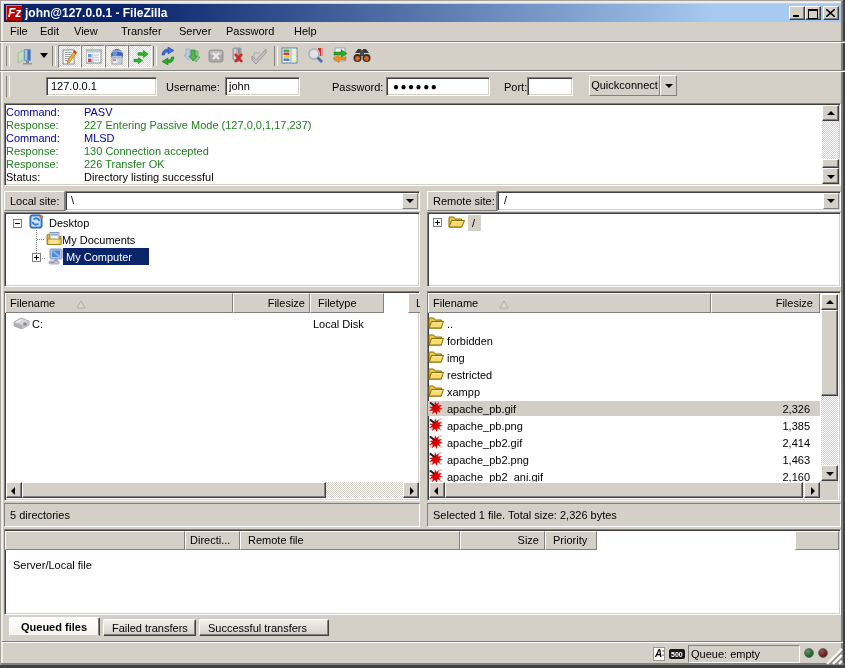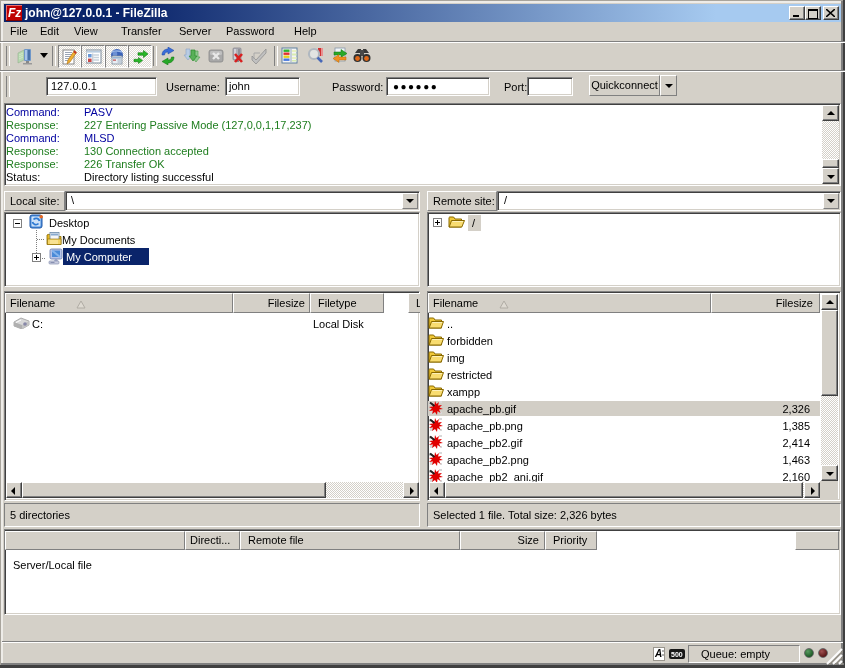--- a/index.html
+++ b/index.html
@@ -481,37 +481,48 @@
       </div>
     <div class="abs raisedsoft" style="left:456px;top:2px;width:85px;height:19px;box-sizing:border-box;">
         <span style="position:absolute;right:5px;top:2px;margin-left:27px;">Size</span>
       </div>
     <div class="abs raisedsoft" style="left:541px;top:2px;width:52px;height:19px;box-sizing:border-box;">
         <span style="position:absolute;left:7px;top:2px;">Priority</span>
       </div>
     <div class="abs raisedsoft" style="left:791px;top:2px;width:44px;height:19px;box-sizing:border-box;"></div>
   </div>
 
+  <div id="tabs" class="abs" style="left:0;top:616px;width:845px;height:21px;">
+    <div class="abs" style="left:9px;top:1px;width:91px;height:19px;background:linear-gradient(#fefefe,#f6f4f0);border:1px solid;border-color:#fff #404040 #d4d0c8 #fff;border-radius:2px 2px 0 0;box-shadow:inset -1px 0 0 #808080;box-sizing:border-box;">
+      <span style="position:absolute;left:11px;top:3px;font-weight:bold;white-space:nowrap;">Queued files</span>
+    </div>
+    <div class="abs" style="left:103px;top:3px;width:93px;height:17px;background:linear-gradient(#f2f0ec,#d4d0c8);border:1px solid;border-color:#fff #404040 #404040 #fff;border-radius:2px 2px 0 0;box-shadow:inset -1px -1px 0 #808080;box-sizing:border-box;">
+      <span style="position:absolute;left:8px;top:2px;white-space:nowrap;">Failed transfers</span>
+    </div>
+    <div class="abs" style="left:199px;top:3px;width:130px;height:17px;background:linear-gradient(#f2f0ec,#d4d0c8);border:1px solid;border-color:#fff #404040 #404040 #fff;border-radius:2px 2px 0 0;box-shadow:inset -1px -1px 0 #808080;box-sizing:border-box;">
+      <span style="position:absolute;left:8px;top:2px;white-space:nowrap;">Successful transfers</span>
+    </div>
+  </div>
 
   <div id="statusbar" class="abs" style="left:0;top:641px;width:845px;height:24px;">
     <div class="abs" style="left:2px;top:0;width:841px;height:1px;background:#808080;"></div>
     <div class="abs" style="left:2px;top:1px;width:841px;height:1px;background:#fff;"></div>
 
     <div class="abs" style="left:653px;top:6px;width:12px;height:14px;background:#fff;border:1px solid #9a968e;box-sizing:border-box;">
       <span style="position:absolute;left:1px;top:0px;font-size:10px;font-weight:bold;font-style:italic;">A</span>
       <div class="abs" style="left:8px;top:2px;width:2px;height:2px;background:#b0b0b0;"></div>
       <div class="abs" style="left:8px;top:6px;width:2px;height:2px;background:#b0b0b0;"></div>
     </div>
 
     <div class="abs" style="left:669px;top:8px;width:16px;height:10px;background:#181818;border-radius:2px;">
       <span style="position:absolute;left:2px;top:1.5px;font-size:7px;font-weight:bold;color:#fff;letter-spacing:0;">500</span>
     </div>
 
     <div class="abs" style="left:688px;top:4px;width:112px;height:18px;border:1px solid;border-color:#808080 #fff #fff #808080;box-sizing:border-box;">
-      <span style="position:absolute;left:12px;top:2px;white-space:nowrap;text-align:center;">Queue: empty</span>
+      <span style="position:absolute;left:2px;top:2px;white-space:nowrap;text-align:center;">Queue: empty</span>
     </div>
     <div class="abs" style="left:804px;top:7px;width:10px;height:10px;border-radius:50%;background:radial-gradient(circle at 35% 30%,#5a9a60,#1e5c28 70%);border:1px solid #6a6a6a;box-sizing:border-box;"></div>
     <div class="abs" style="left:818px;top:7px;width:10px;height:10px;border-radius:50%;background:radial-gradient(circle at 35% 30%,#a05050,#5c1a1a 70%);border:1px solid #6a6a6a;box-sizing:border-box;"></div>
 
     <svg class="abs" style="left:824px;top:5px;" width="19" height="19" viewBox="0 0 19 19">
       <path d="M18 3 L3 18" stroke="#fcfcfc" stroke-width="2"></path>
       <path d="M19 5 L5 19" stroke="#8e8a82" stroke-width="1.4"></path>
       <path d="M18 9 L9 18" stroke="#fcfcfc" stroke-width="2"></path>
       <path d="M19 11 L11 19" stroke="#8e8a82" stroke-width="1.4"></path>
       <path d="M18 15 L15 18" stroke="#fcfcfc" stroke-width="2"></path>

